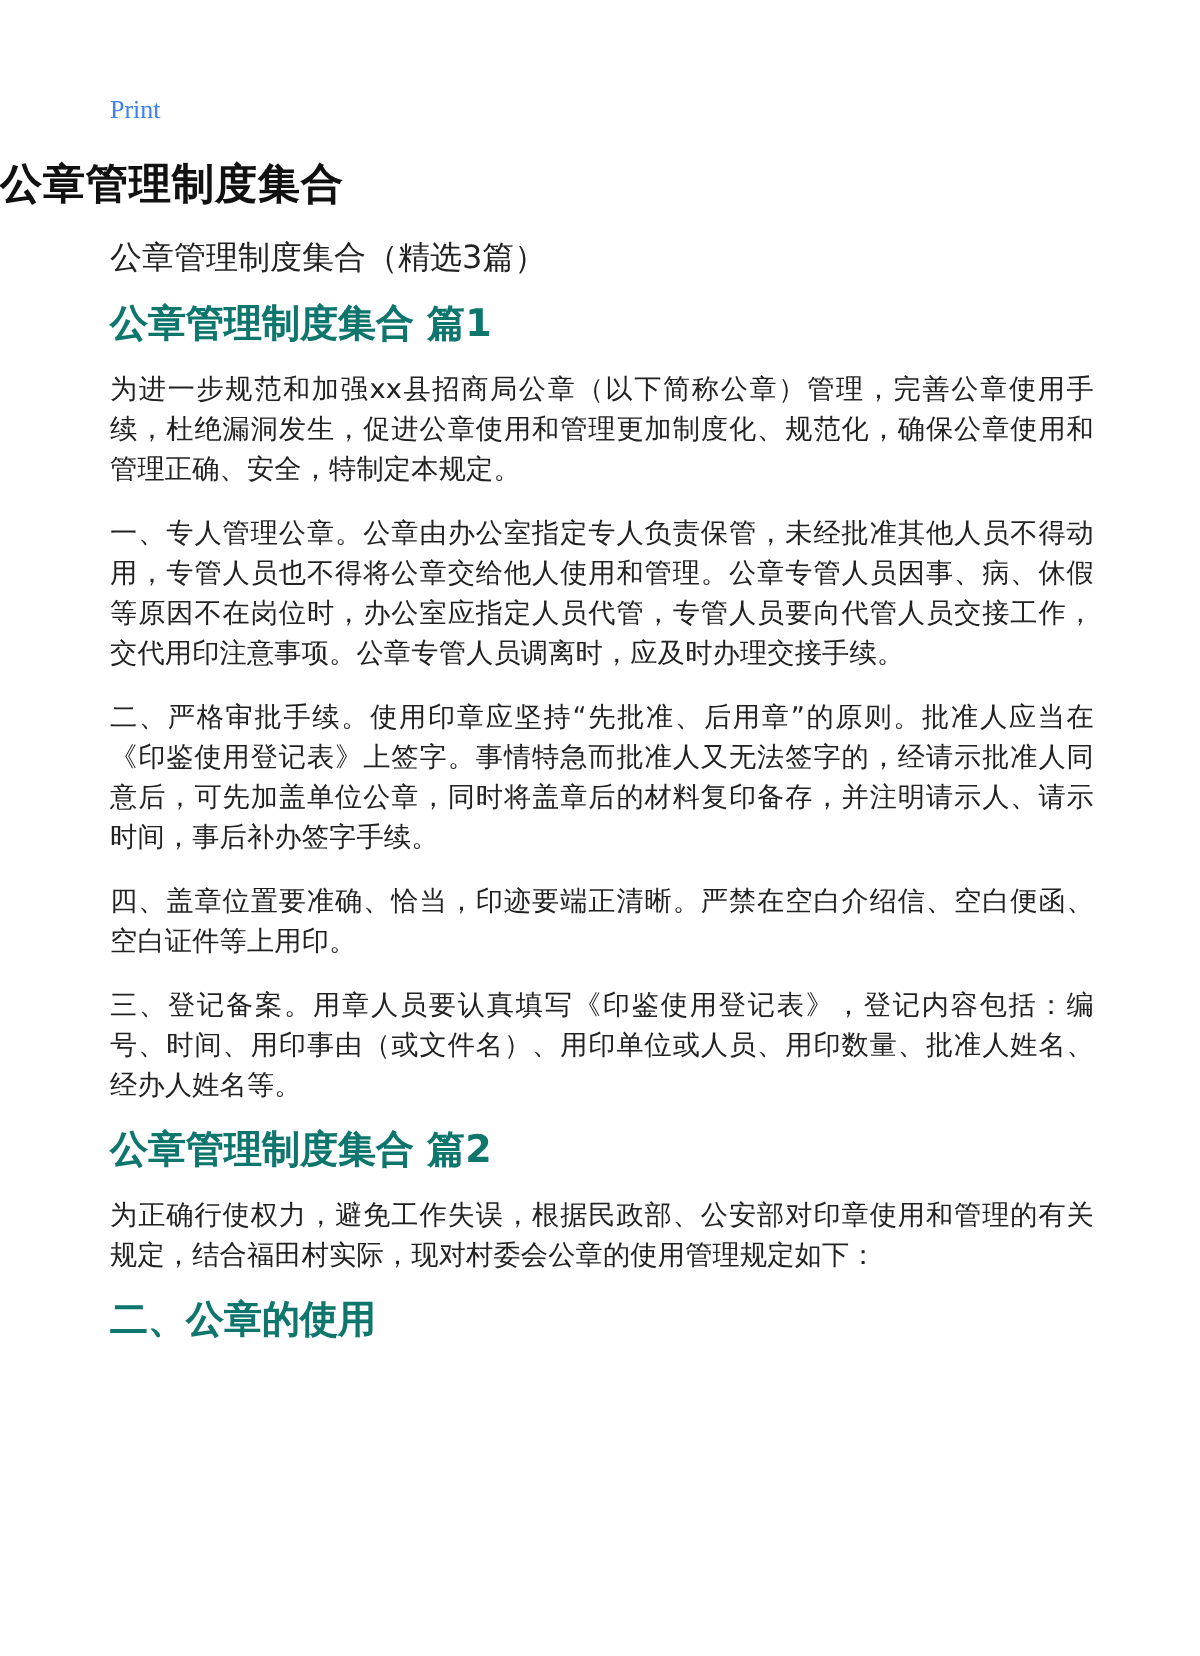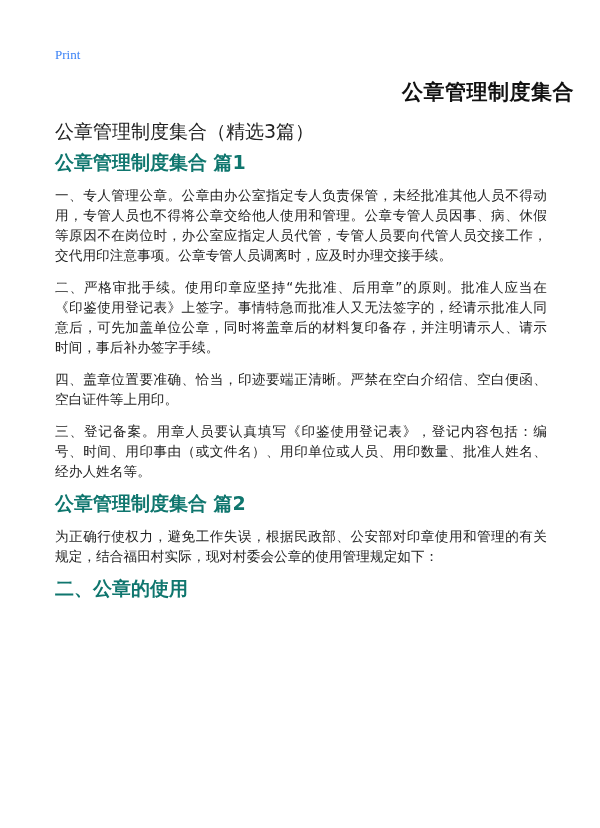--- a/index.html
+++ b/index.html
@@ -5,25 +5,25 @@
     html, body { margin: 0; padding: 0; background: #ffffff; }
     body {
       width: 600px; height: 828px; overflow: hidden; position: relative;
       font-family: "DejaVu Sans", sans-serif; color: #1a1a1a;
     }
     .print-label {
       position: absolute; left: 55px; top: 47px;
       font-family: "Liberation Serif", serif; font-size: 13px; color: #3b82f6;
     }
     .doc-title {
-      position: absolute; left: 0; width: 574px; top: 78px; text-align: right;
+      position: absolute; left: 0; width: 574px; top: 78px; text-align: left;
       font-size: 21px; font-weight: bold; color: #111; letter-spacing: 0.5px;
     }
     .sub {
-      position: absolute; left: 55px; top: 119px; font-size: 19px; color: #222;
+      position: absolute; left: 55px; top: 119px; font-size: 16px; color: #222;
     }
     .flow { position: absolute; left: 55px; top: 148px; width: 492px; }
     .h {
       font-size: 19px; font-weight: bold; color: #0f766e; margin: 4px 0 13px 0; line-height: 20px;
     }
     .p {
       font-size: 13.6px; line-height: 20px; margin: 0 0 12px 0; color: #222;
       text-align: justify; letter-spacing: 0.1px;
     }
   </style>
@@ -32,20 +32,21 @@
 
 <div class="print-label">Print</div>
 
 <h1 class="doc-title" style="margin:0;">公章管理制度集合</h1>
 
 <div class="sub">公章管理制度集合（精选3篇）</div>
 
 <div class="flow">
   <div>
     <div class="h">公章管理制度集合 篇1</div>
+    <p class="p">为进一步规范和加强xx县招商局公章（以下简称公章）管理，完善公章使用手续，杜绝漏洞发生，促进公章使用和管理更加制度化、规范化，确保公章使用和管理正确、安全，特制定本规定。</p>
     <p class="p">一、专人管理公章。公章由办公室指定专人负责保管，未经批准其他人员不得动用，专管人员也不得将公章交给他人使用和管理。公章专管人员因事、病、休假等原因不在岗位时，办公室应指定人员代管，专管人员要向代管人员交接工作，交代用印注意事项。公章专管人员调离时，应及时办理交接手续。</p>
     <p class="p">二、严格审批手续。使用印章应坚持“先批准、后用章”的原则。批准人应当在《印鉴使用登记表》上签字。事情特急而批准人又无法签字的，经请示批准人同意后，可先加盖单位公章，同时将盖章后的材料复印备存，并注明请示人、请示时间，事后补办签字手续。</p>
     <p class="p">四、盖章位置要准确、恰当，印迹要端正清晰。严禁在空白介绍信、空白便函、空白证件等上用印。</p>
     <p class="p">三、登记备案。用章人员要认真填写《印鉴使用登记表》，登记内容包括：编号、时间、用印事由（或文件名）、用印单位或人员、用印数量、批准人姓名、经办人姓名等。</p>
   </div>
   <div>
     <div class="h">公章管理制度集合 篇2</div>
     <p class="p">为正确行使权力，避免工作失误，根据民政部、公安部对印章使用和管理的有关规定，结合福田村实际，现对村委会公章的使用管理规定如下：</p>
     <div class="h">二、公章的使用</div>
   </div>

